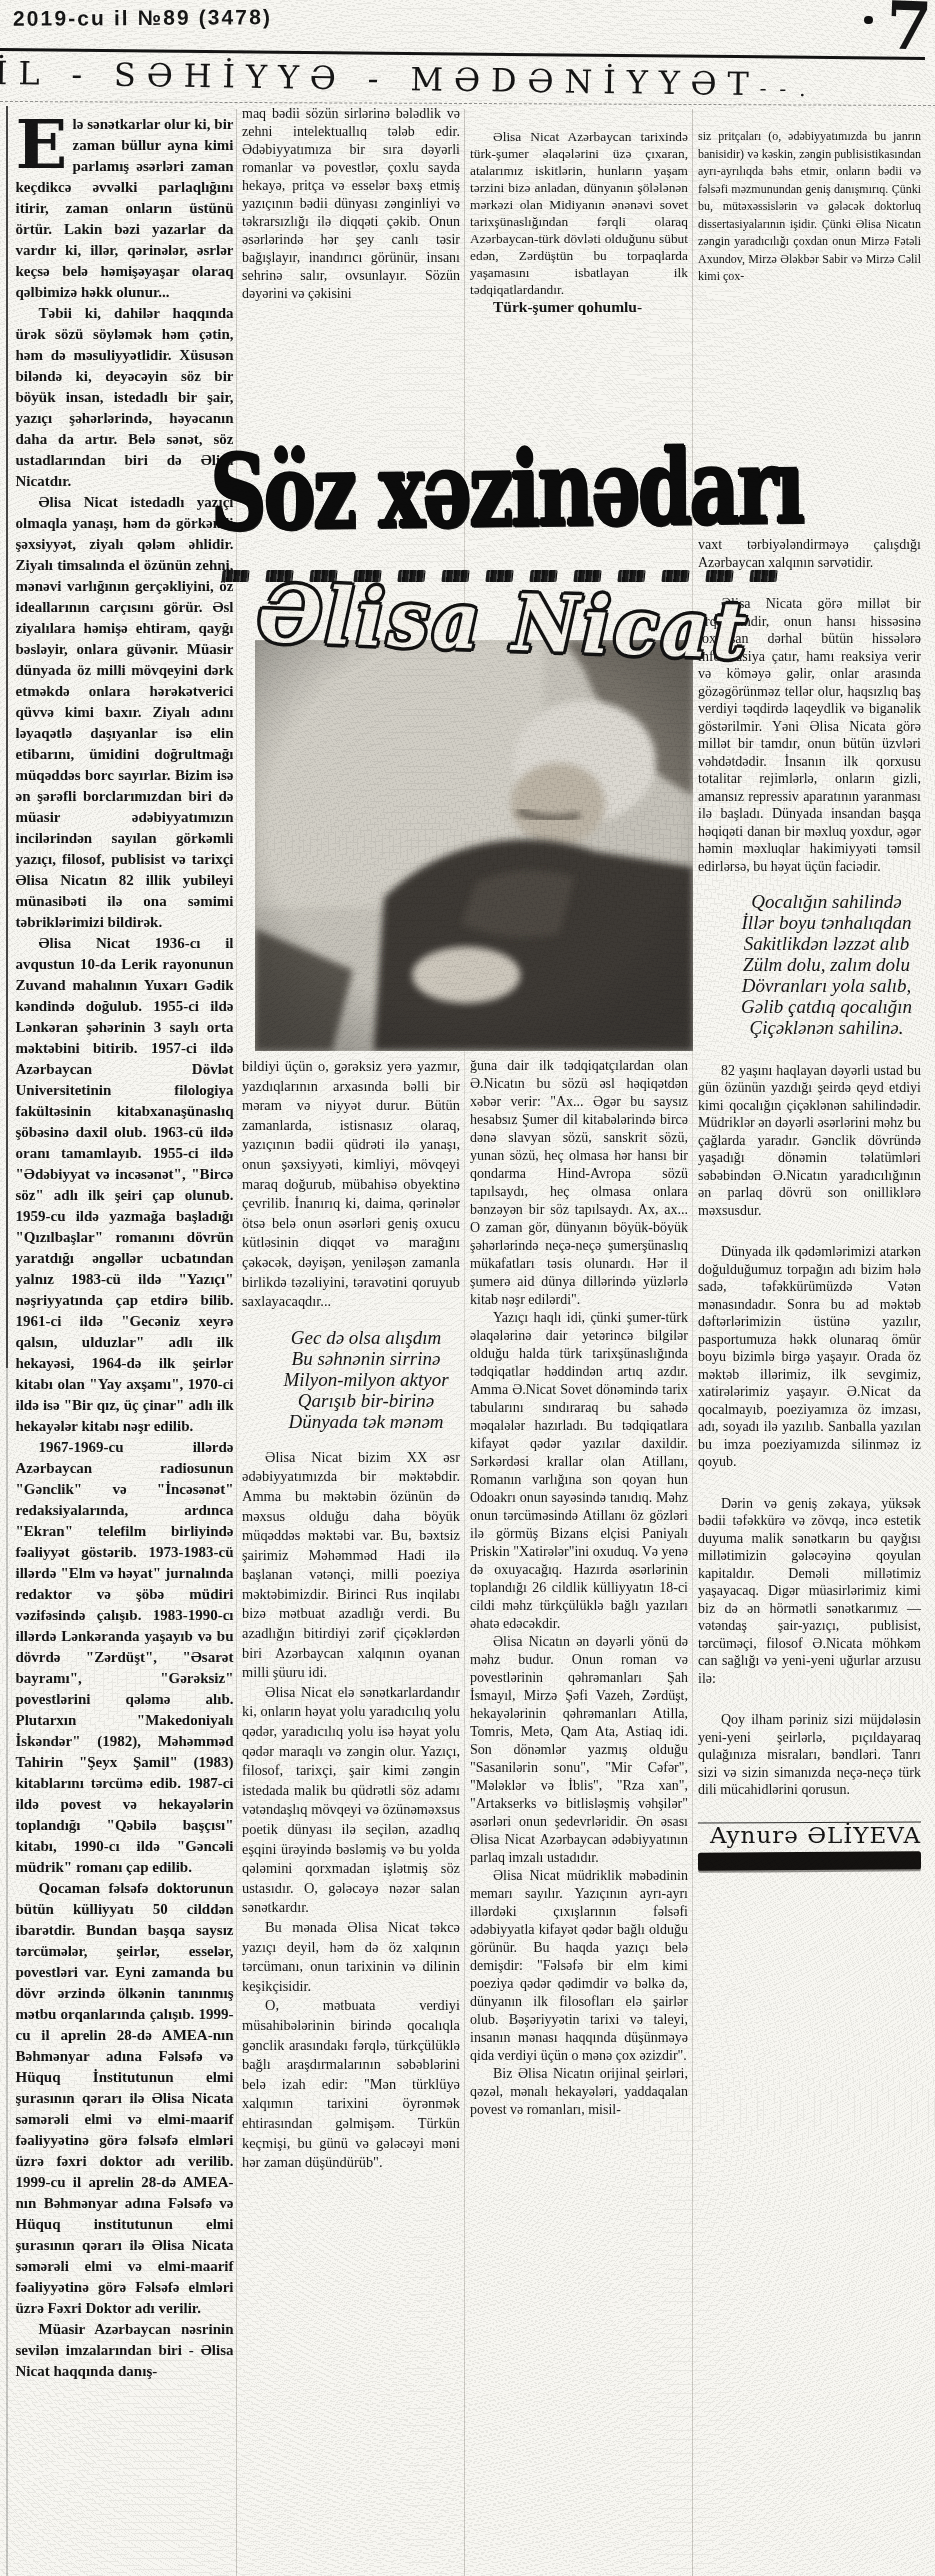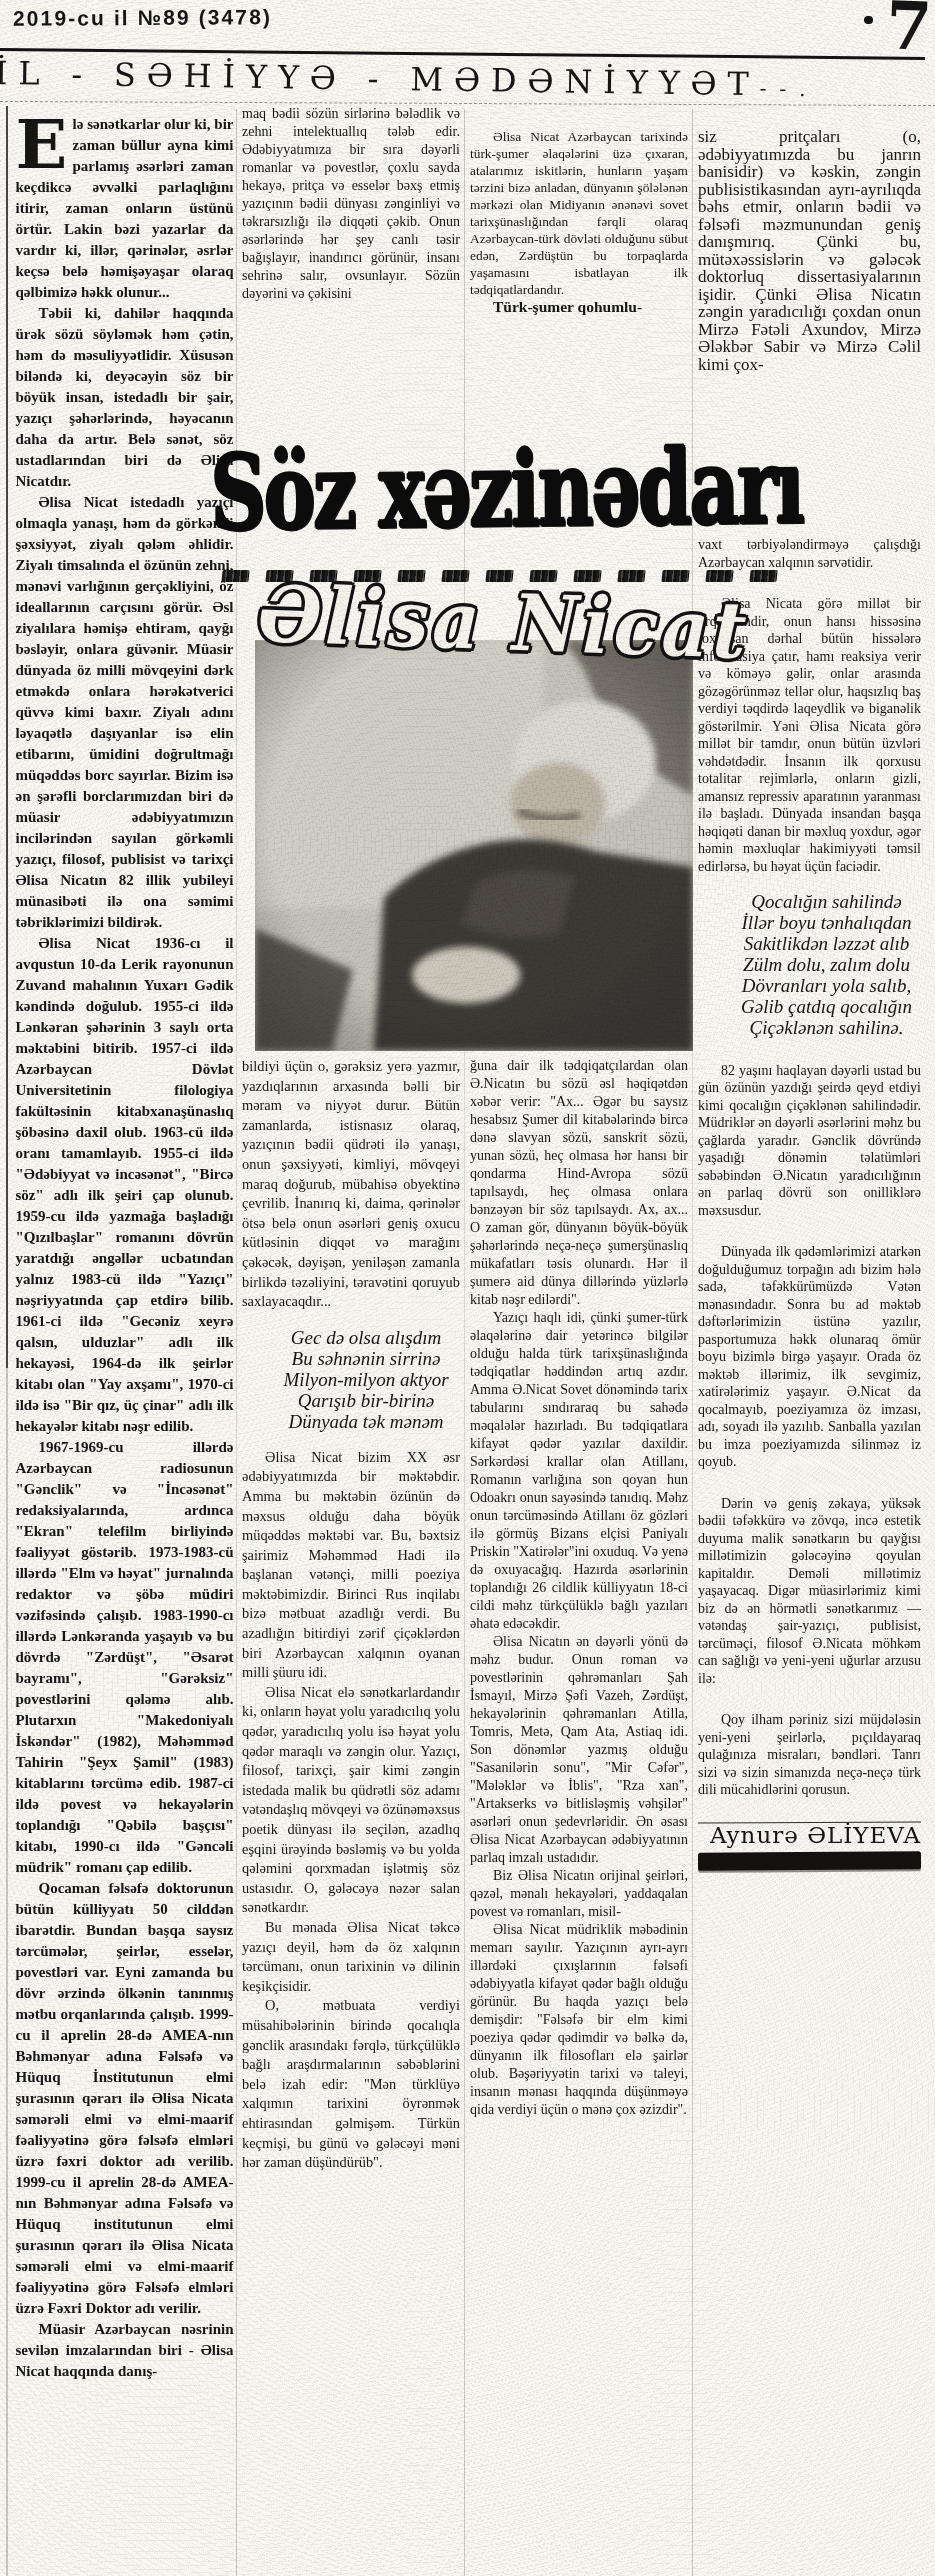--- a/index.html
+++ b/index.html
@@ -26,21 +26,21 @@
   .vr1{left:236px;} .vr2{left:464px;} .vr3{left:692px;}
   
   .col{position:absolute;text-align:justify;}
   .col p{margin:0;text-indent:23px;}
   .c1{left:15.5px;top:114px;width:218px;font-weight:bold;font-size:15px;line-height:21px;}
   .c1 .first{text-indent:0;}
   .dropcap{float:left;font-size:68px;line-height:54px;font-weight:bold;padding:3.1px 5.2px 0 0;
            font-family:"DejaVu Serif",serif;}
   .c2t{left:242px;top:105px;width:218px;font-size:14px;line-height:18px;}
   .c3t{left:470px;top:128px;width:218px;font-size:13.4px;line-height:17px;}
-  .c4t{left:698px;top:128px;width:223px;font-size:17px;line-height:17.5px;}
+  .c4t{left:698px;top:128px;width:223px;font-size:12px;line-height:17.5px;}
   .c2b{left:242px;top:1057px;width:218px;font-size:14.4px;line-height:19.6px;}
   .c3b{left:470px;top:1057px;width:218px;font-size:14px;line-height:18px;}
   .c4m{left:698px;top:536px;width:223px;font-size:14px;line-height:17.5px;}
   .c4m p{margin-top:24px;}
   .lead{font-weight:bold;font-size:15.5px;margin-top:7.2px;text-indent:23px;}
   .poem{font-style:italic;white-space:pre-line;margin:15.5px 0 15.5px 30px;text-indent:0;
         font-size:19px;line-height:21px;text-align:center;}
   .c4m .poem{margin-left:34px;}
   
   .title{position:absolute;left:210px;top:432px;z-index:5;white-space:nowrap;
@@ -173,22 +173,22 @@
     <p>Əlisa Nicat bizim XX əsr ədəbiyyatımızda bir məktəbdir. Amma bu məktəbin özünün də məxsus olduğu daha böyük müqəddəs məktəbi var. Bu, bəxtsiz şairimiz Məhəmməd Hadi ilə başlanan vətənçi, milli poeziya məktəbimizdir. Birinci Rus inqilabı bizə mətbuat azadlığı verdi. Bu azadlığın bitirdiyi zərif çiçəklərdən biri Azərbaycan xalqının oyanan milli şüuru idi.</p>
     <p>Əlisa Nicat elə sənətkarlardandır ki, onların həyat yolu yaradıcılıq yolu qədər, yaradıcılıq yolu isə həyat yolu qədər maraqlı və zəngin olur. Yazıçı, filosof, tarixçi, şair kimi zəngin istedada malik bu qüdrətli söz adamı vətəndaşlıq mövqeyi və özünəməxsus poetik dünyası ilə seçilən, azadlıq eşqini ürəyində bəsləmiş və bu yolda qələmini qorxmadan işlətmiş söz ustasıdır. O, gələcəyə nəzər salan sənətkardır.</p>
     <p>Bu mənada Əlisa Nicat təkcə yazıçı deyil, həm də öz xalqının tərcümanı, onun tarixinin və dilinin keşikçisidir.</p>
     <p>O, mətbuata verdiyi müsahibələrinin birində qocalıqla gənclik arasındakı fərqlə, türkçülüklə bağlı araşdırmalarının səbəblərini belə izah edir: "Mən türklüyə xalqımın tarixini öyrənmək ehtirasından gəlmişəm. Türkün keçmişi, bu günü və gələcəyi məni hər zaman düşündürüb".</p>
   </div>
 
   <div class="col c3b">
     <p style="text-indent:0">ğuna dair ilk tədqiqatçılardan olan Ə.Nicatın bu sözü əsl həqiqətdən xəbər verir: "Ax... Əgər bu saysız hesabsız Şumer dil kitabələrində bircə dənə slavyan sözü, sanskrit sözü, yunan sözü, heç olmasa hər hansı bir qondarma Hind-Avropa sözü tapılsaydı, heç olmasa onlara bənzəyən bir söz tapılsaydı. Ax, ax... O zaman gör, dünyanın böyük-böyük şəhərlərində neçə-neçə şumerşünaslıq mükafatları təsis olunardı. Hər il şumerə aid dünya dillərində yüzlərlə kitab nəşr edilərdi".</p>
     <p>Yazıçı haqlı idi, çünki şumer-türk əlaqələrinə dair yetərincə bilgilər olduğu halda türk tarixşünaslığında tədqiqatlar həddindən artıq azdır. Amma Ə.Nicat Sovet dönəmində tarix tabularını sındıraraq bu sahədə məqalələr hazırladı. Bu tədqiqatlara kifayət qədər yazılar daxildir. Sərkərdəsi krallar olan Atillanı, Romanın varlığına son qoyan hun Odoakrı onun sayəsində tanıdıq. Məhz onun tərcüməsində Atillanı öz gözləri ilə görmüş Bizans elçisi Paniyalı Priskin "Xatirələr"ini oxuduq. Və yenə də oxuyacağıq. Hazırda əsərlərinin toplandığı 26 cildlik külliyyatın 18-ci cildi məhz türkçülüklə bağlı yazıları əhatə edəcəkdir.</p>
     <p>Əlisa Nicatın ən dəyərli yönü də məhz budur. Onun roman və povestlərinin qəhrəmanları Şah İsmayıl, Mirzə Şəfi Vazeh, Zərdüşt, hekayələrinin qəhrəmanları Atilla, Tomris, Metə, Qam Ata, Astiaq idi. Son dönəmlər yazmış olduğu "Sasanilərin sonu", "Mir Cəfər", "Mələklər və İblis", "Rza xan", "Artakserks və bitlisləşmiş vəhşilər" əsərləri onun şedevrləridir. Ən əsası Əlisa Nicat Azərbaycan ədəbiyyatının parlaq imzalı ustadıdır.</p>
+    <p>Əlisa Nicat müdriklik məbədinin memarı sayılır. Yazıçının ayrı-ayrı illərdəki çıxışlarının fəlsəfi ədəbiyyatla kifayət qədər bağlı olduğu görünür. Bu haqda yazıçı belə demişdir: "Fəlsəfə bir elm kimi poeziya qədər qədimdir və bəlkə də, dünyanın ilk filosofları elə şairlər olub. Bəşəriyyətin tarixi və taleyi, insanın mənası haqqında düşünməyə qida verdiyi üçün o mənə çox əzizdir".</p>
     <p>Biz Əlisa Nicatın orijinal şeirləri, qəzəl, mənalı hekayələri, yaddaqalan povest və romanları, misil-</p>
-    <p>Əlisa Nicat müdriklik məbədinin memarı sayılır. Yazıçının ayrı-ayrı illərdəki çıxışlarının fəlsəfi ədəbiyyatla kifayət qədər bağlı olduğu görünür. Bu haqda yazıçı belə demişdir: "Fəlsəfə bir elm kimi poeziya qədər qədimdir və bəlkə də, dünyanın ilk filosofları elə şairlər olub. Bəşəriyyətin tarixi və taleyi, insanın mənası haqqında düşünməyə qida verdiyi üçün o mənə çox əzizdir".</p>
   </div>
 
   <div class="col c4m">
     <p style="text-indent:0;margin-top:0">vaxt tərbiyələndirməyə çalışdığı Azərbaycan xalqının sərvətidir.</p>
     <p>Əlisa Nicata görə millət bir orqanizmdir, onun hansı hissəsinə toxunsan dərhal bütün hissələrə informasiya çatır, hamı reaksiya verir və köməyə gəlir, onlar arasında gözəgörünməz tellər olur, haqsızlıq baş verdiyi təqdirdə laqeydlik və biganəlik göstərilmir. Yəni Əlisa Nicata görə millət bir tamdır, onun bütün üzvləri vəhdətdədir. İnsanın ilk qorxusu totalitar rejimlərlə, onların gizli, amansız repressiv aparatının yaranması ilə başladı. Dünyada insandan başqa həqiqəti danan bir məxluq yoxdur, əgər həmin məxluqlar hakimiyyəti təmsil edirlərsə, bu həyat üçün faciədir.</p>
     <div class="poem">Qocalığın sahilində
 İllər boyu tənhalıqdan
 Sakitlikdən ləzzət alıb
 Zülm dolu, zalım dolu
 Dövranları yola salıb,

